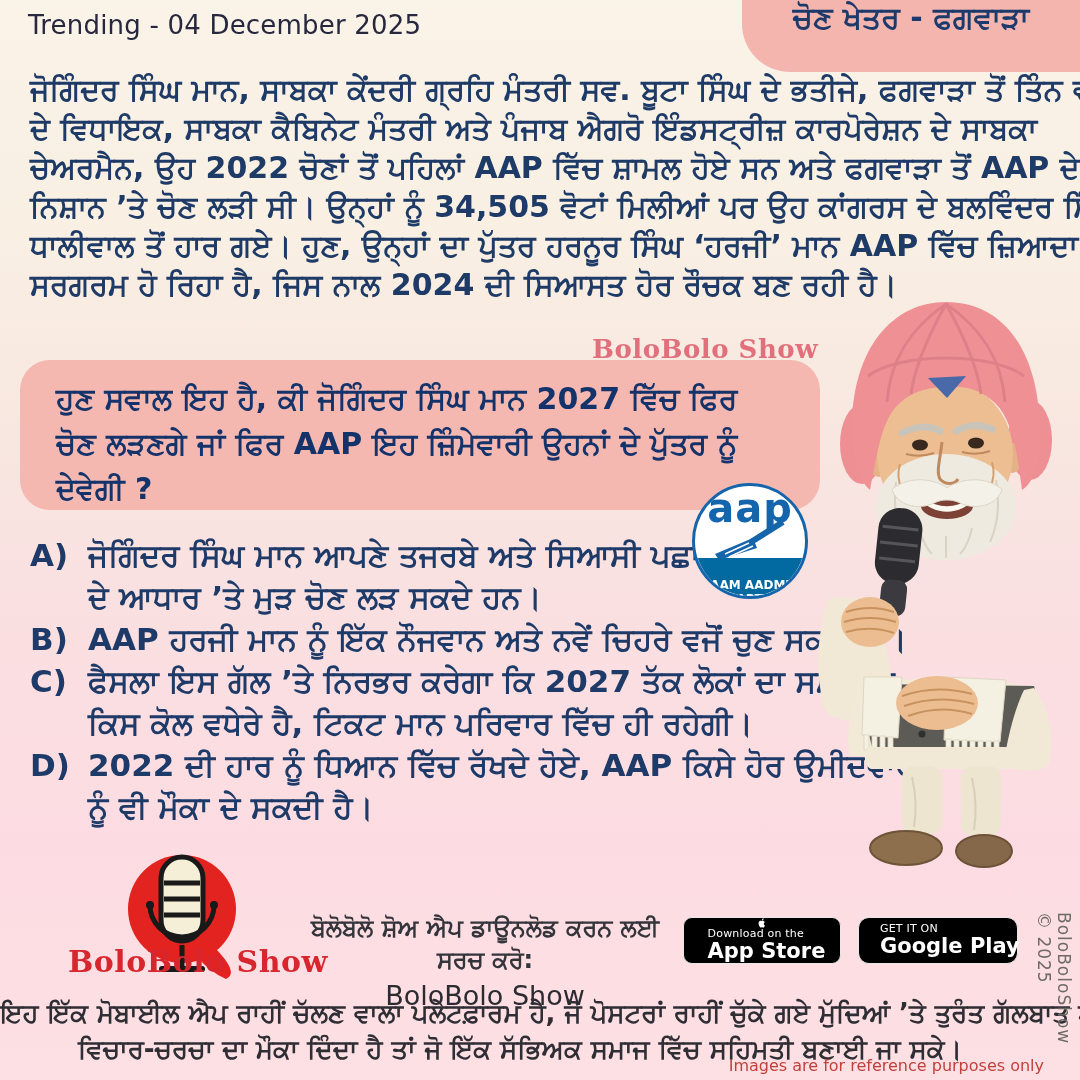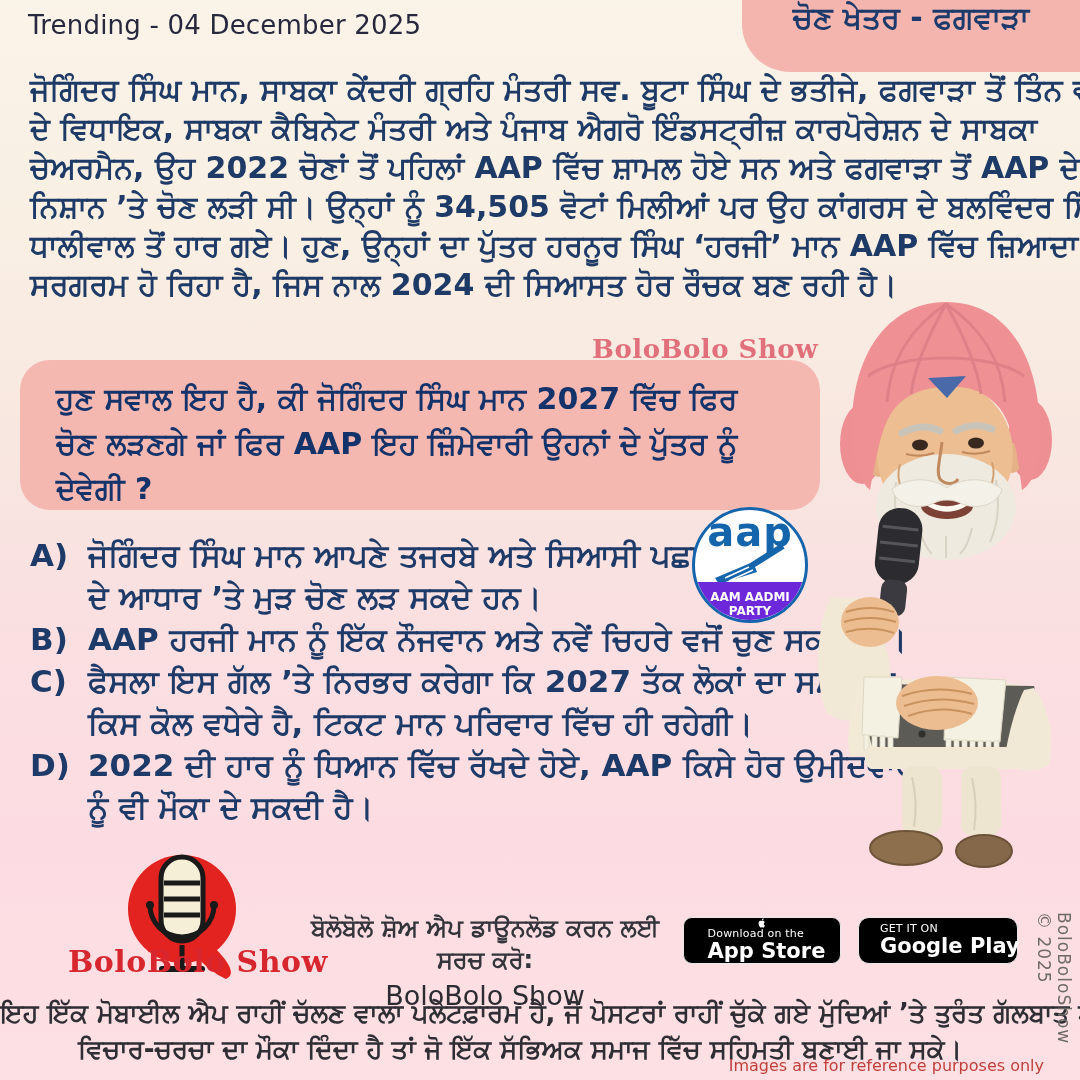--- a/index.html
+++ b/index.html
@@ -23,25 +23,25 @@
   
   .qbox{position:absolute;left:20px;top:360px;width:800px;height:150px;background:#f5b8b1;border-radius:30px;
     padding:16px 0 0 36px;box-sizing:border-box;z-index:2;}
   .qbox .line{color:#15336b;font-weight:800;font-size:30px;line-height:45px;white-space:nowrap;}
   
   .options{position:absolute;left:30px;top:534px;width:1020px;color:#1d3a68;font-weight:600;font-size:31px;z-index:1;}
   .opt-row{display:flex;line-height:42px;white-space:nowrap;}
   .opt-prefix{width:58px;flex:0 0 58px;}
   
   .aap{position:absolute;left:692px;top:483px;width:116px;height:116px;border-radius:50%;background:#fff;
-    border:3px solid #1565ad;overflow:hidden;box-sizing:border-box;z-index:3;text-align:center;margin-top:24px;}
+    border:3px solid #1565ad;overflow:hidden;box-sizing:border-box;z-index:3;text-align:center;}
   .aap .aap-word{color:#1565ad;font-weight:800;font-size:40px;line-height:40px;margin-top:2px;letter-spacing:1px;}
   .aap .aap-broom{position:absolute;left:10px;top:34px;}
-  .aap .aap-band{position:absolute;left:0;bottom:0;width:100%;height:38px;background:#6d28d9;color:#fff;
-    font-weight:700;font-size:12px;line-height:14px;padding-top:8px;box-sizing:border-box;}
+  .aap .aap-band{position:absolute;left:0;bottom:0;width:100%;height:38px;background:#0369a1;color:#fff;
+    font-weight:700;font-size:12px;line-height:14px;padding-top:20px;box-sizing:border-box;}
   
   .cartoon{position:absolute;left:800px;top:292px;width:280px;height:600px;z-index:4;}
   
   .logo-bubble{position:absolute;left:112px;top:845px;width:150px;height:150px;}
   .brand-word{position:absolute;left:68px;top:944px;width:260px;font-family:"DejaVu Serif","Liberation Serif",serif;
     font-weight:700;font-size:30px;color:#d8262e;letter-spacing:.5px;}
   .search-block{position:absolute;left:290px;top:912px;width:390px;text-align:center;}
   .search-prompt{font-size:24px;color:#34343b;font-weight:600;line-height:32px;}
   .search-name{font-size:27px;color:#2b2b31;font-weight:500;margin-top:4px;}
   .store-badge{position:absolute;top:917px;height:47px;background:#000;border-radius:9px;border:1px solid #e8e8e8;

